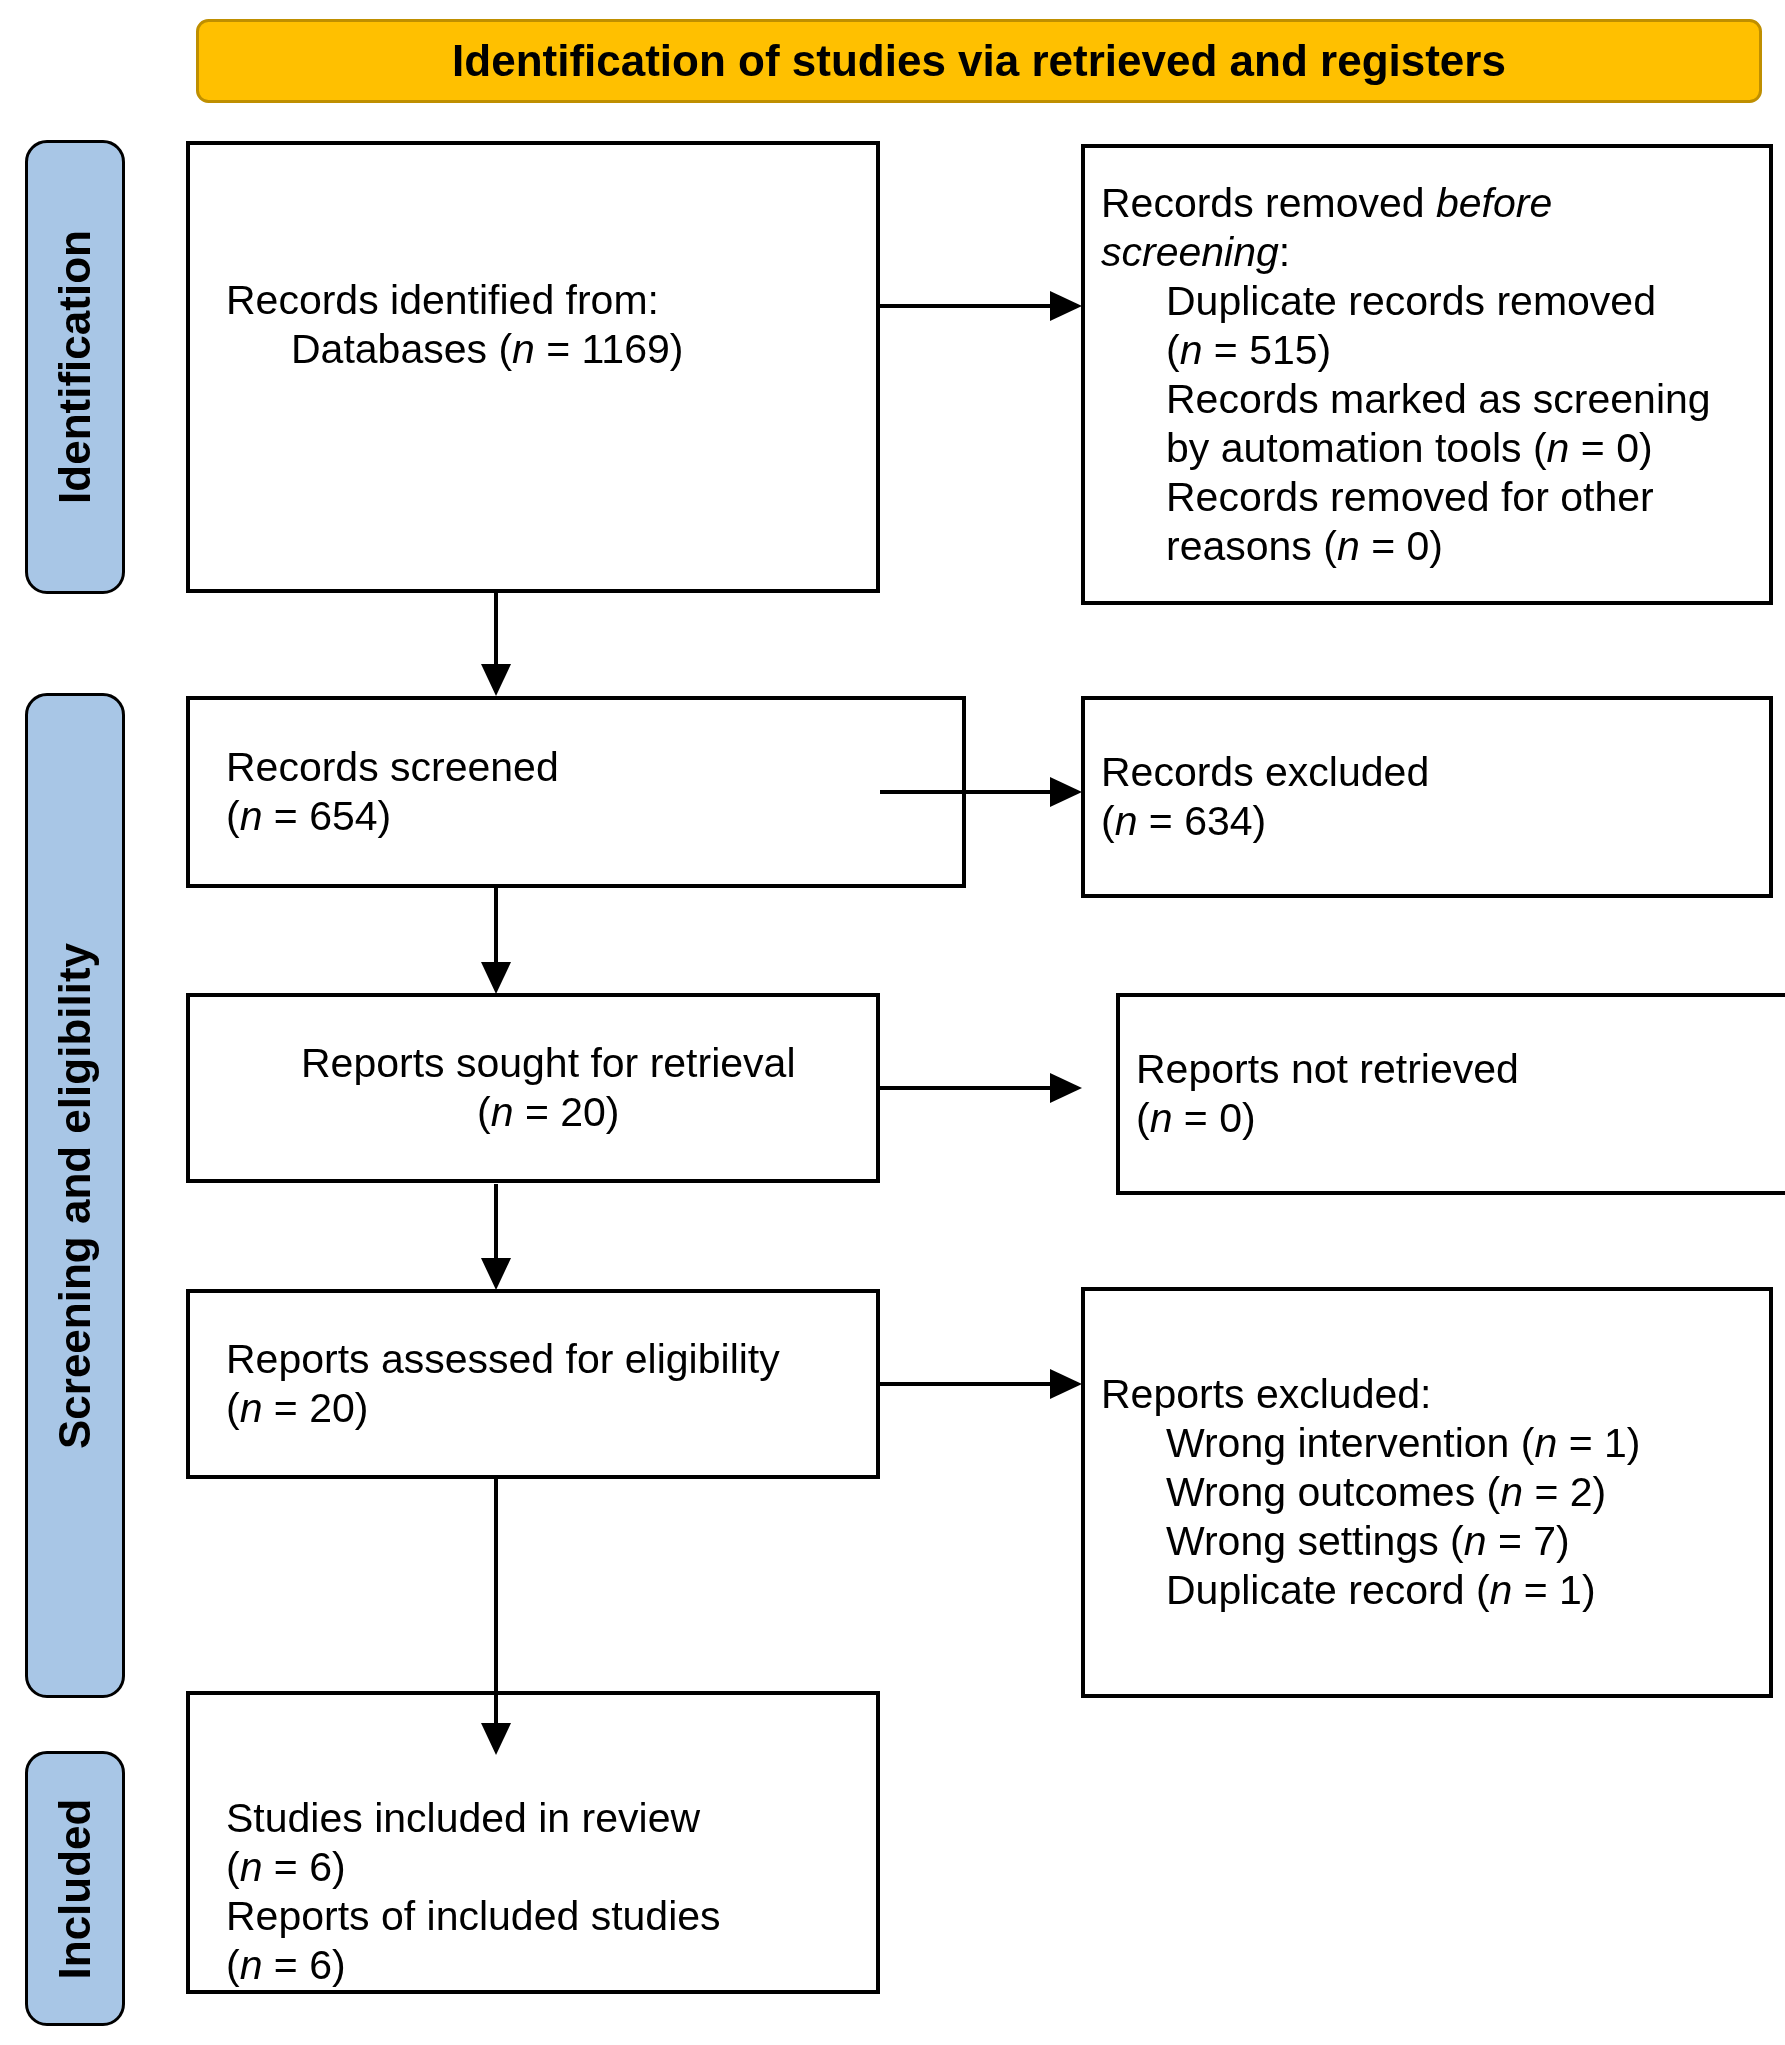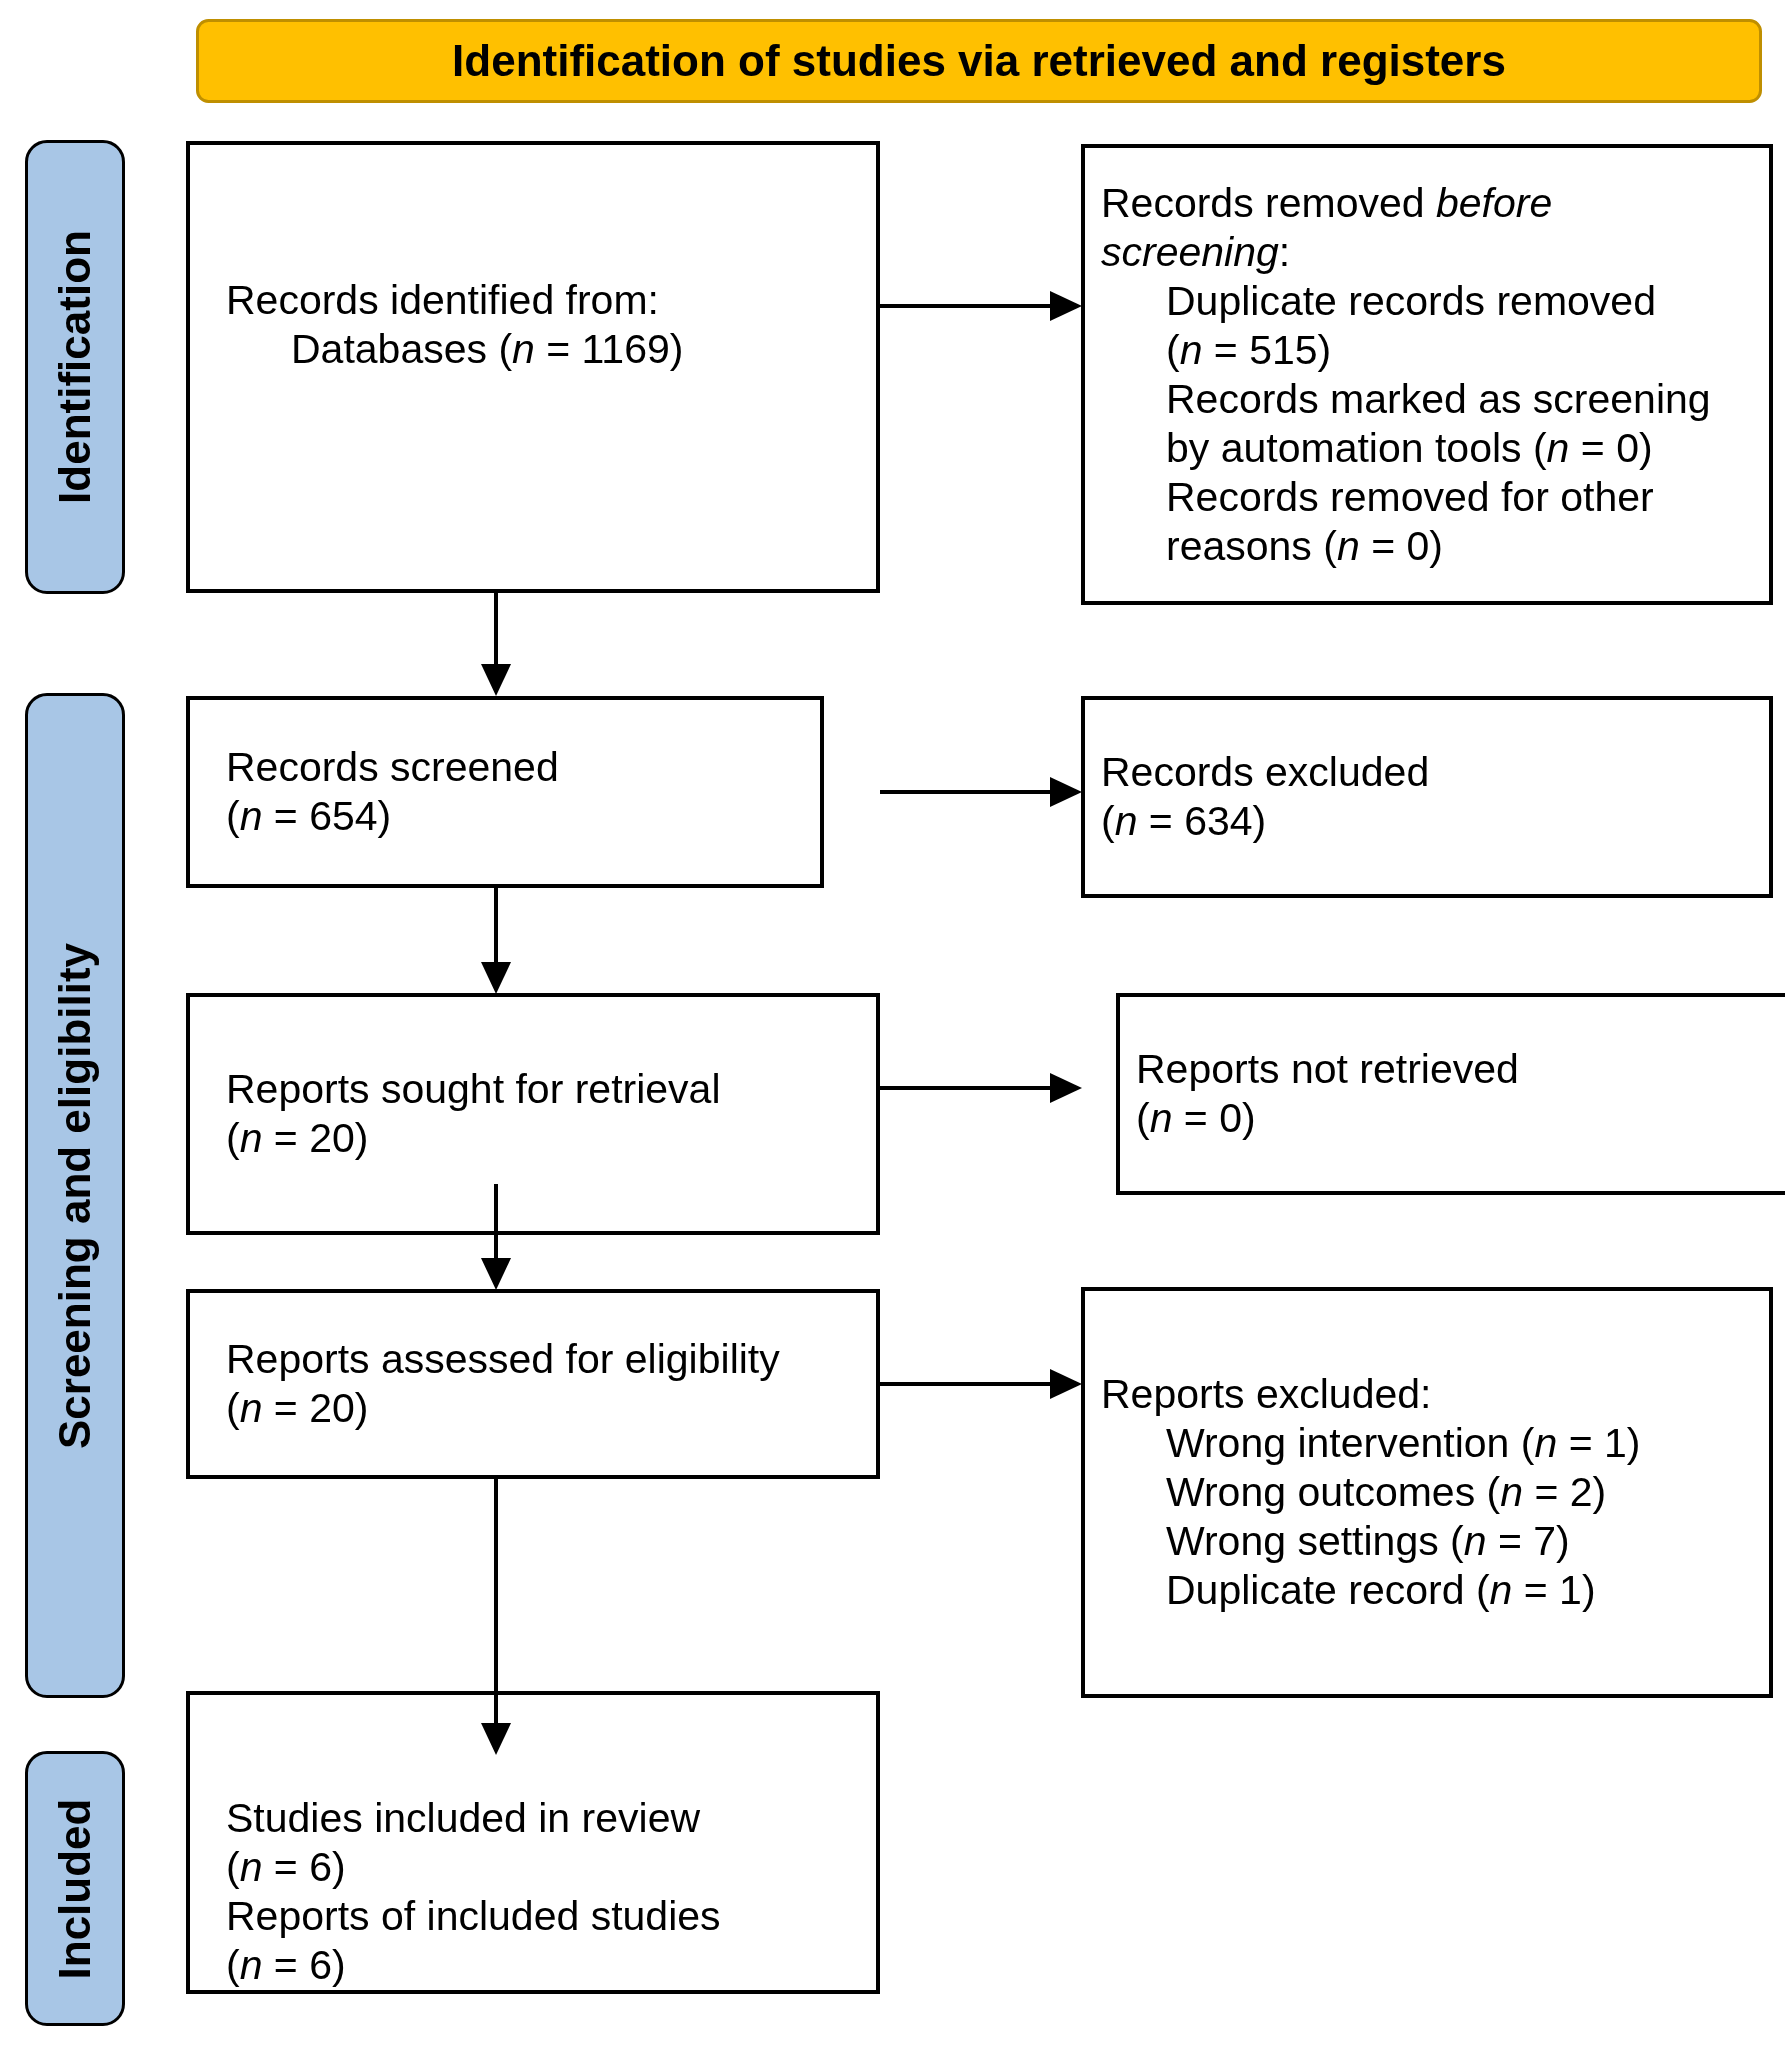--- a/index.html
+++ b/index.html
@@ -30,22 +30,22 @@
     display:flex;flex-direction:column;justify-content:center;
     font-size:41px;line-height:49px;
     padding-left:36px;padding-right:5.5px;
   }
   .box .line{white-space:nowrap;}
   .box .line.indent{padding-left:65px;}
   .box em{font-style:italic;}
   .box-right{padding-left:16px;}
   .shift-up{padding-bottom:85px;}
   .lbox1{left:186px;top:141px;width:694px;height:452px;}
-  .lbox2{left:186px;top:696px;width:638px;height:192px;}
-  .lbox3{left:186px;top:993px;width:694px;height:242px;}
+  .lbox2{left:186px;top:696px;width:780px;height:192px;}
+  .lbox3{left:186px;top:993px;width:694px;height:190px;align-items:center;}
   .lbox4{left:186px;top:1289px;width:694px;height:190px;}
   .lbox5{left:186px;top:1691px;width:694px;height:303px;justify-content:flex-end;}
   .rbox1{left:1081px;top:144px;width:692px;height:461px;}
   .rbox2{left:1081px;top:696px;width:692px;height:202px;}
   .rbox3{left:1081px;top:993px;width:692px;height:202px;margin-left:35px;}
   .rbox4{left:1081px;top:1287px;width:692px;height:411px;}
   .h-arrow{position:absolute;left:880px;width:170px;height:4.1px;background:#000;}
   .h-arrow::after{
     content:"";position:absolute;right:-32px;top:-13px;width:0;height:0;
     border-left:32px solid #000;border-top:15px solid transparent;border-bottom:15px solid transparent;

